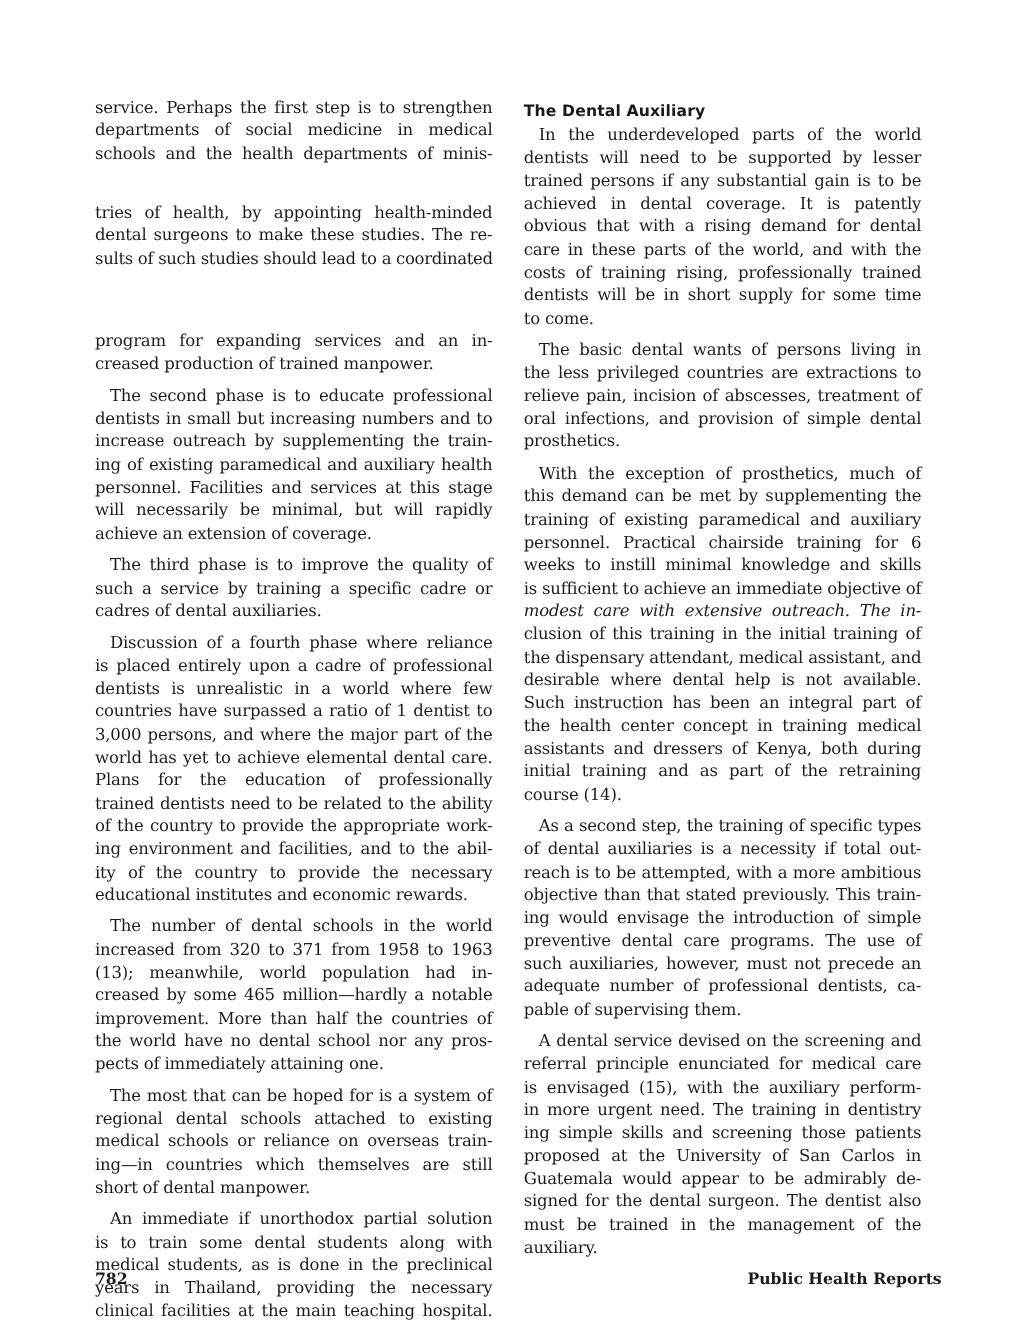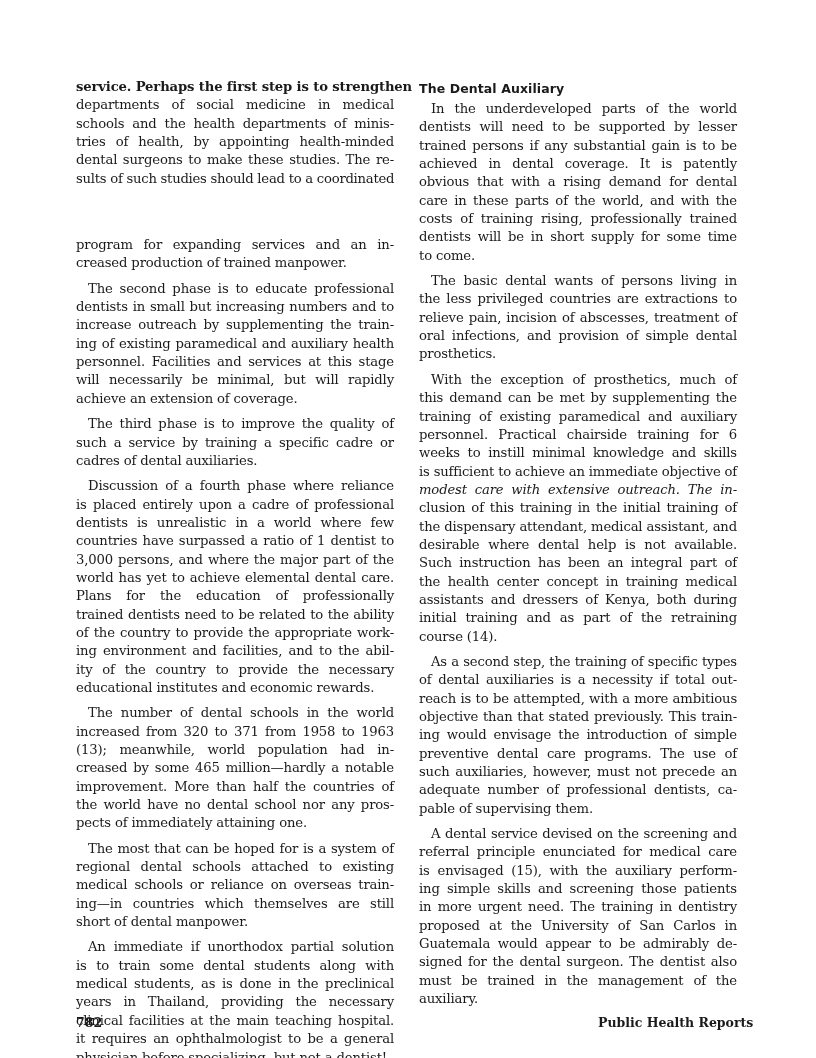--- a/index.html
+++ b/index.html
@@ -13,24 +13,24 @@
   .ln.indent { padding-left: 12px; }
   .heading { font-family: "DejaVu Sans", sans-serif; font-weight: bold; font-size: 12.5px; line-height: 18px; margin: 0 0 2px 0; letter-spacing: 0.1px; }
   .footer-left { position: absolute; left: 76px; top: 1015px; font-family: "DejaVu Serif", serif; font-weight: bold; font-size: 12.5px; }
   .footer-right { position: absolute; left: 598px; top: 1015px; width: 137px; text-align: right; font-family: "DejaVu Serif", serif; font-weight: bold; font-size: 12.5px; white-space: nowrap; }
 </style>
 </head>
 <body>
 
 <div id="left" class="col">
     <div class="para">
-      <span class="ln" style="display: block; font-weight: bold;">service. Perhaps the first step is to strengthen</span>
+      <span class="ln" style="display: block;">service. Perhaps the first step is to strengthen</span>
       <span class="ln" style="display: block;">departments of social medicine in medical</span>
       <span class="ln" style="display: block;">schools and the health departments of minis-</span>
-      <span class="ln" style="display: block;">tries of health, by appointing health-minded</span>
+      <span class="ln" style="display: block; margin-top: 29px;">tries of health, by appointing health-minded</span>
       <span class="ln" style="display: block;">dental surgeons to make these studies. The re-</span>
       <span class="ln" style="display: block; letter-spacing: -0.25px;">sults of such studies should lead to a coordinated</span>
       <span class="ln" style="display: block; margin-top: 48px;">program for expanding services and an in-</span>
       <span class="ln last" style="display: block;">creased production of trained manpower.</span>
     </div>
     <div class="para">
       <span class="ln indent" style="display: block;">The second phase is to educate professional</span>
       <span class="ln" style="display: block;">dentists in small but increasing numbers and to</span>
       <span class="ln" style="display: block;">increase outreach by supplementing the train-</span>
       <span class="ln" style="display: block;">ing of existing paramedical and auxiliary health</span>
@@ -129,22 +129,22 @@
         <span class="ln" style="display: block;">ing would envisage the introduction of simple</span>
         <span class="ln" style="display: block;">preventive dental care programs. The use of</span>
         <span class="ln" style="display: block;">such auxiliaries, however, must not precede an</span>
         <span class="ln" style="display: block;">adequate number of professional dentists, ca-</span>
         <span class="ln last" style="display: block;">pable of supervising them.</span>
       </div>
       <div class="para">
         <span class="ln indent" style="display: block;">A dental service devised on the screening and</span>
         <span class="ln" style="display: block;">referral principle enunciated for medical care</span>
         <span class="ln" style="display: block;">is envisaged (15), with the auxiliary perform-</span>
+        <span class="ln" style="display: block;">in more urgent need. The training in dentistry</span>
         <span class="ln" style="display: block;">ing simple skills and screening those patients</span>
-        <span class="ln" style="display: block;">in more urgent need. The training in dentistry</span>
         <span class="ln" style="display: block;">proposed at the University of San Carlos in</span>
         <span class="ln" style="display: block;">Guatemala would appear to be admirably de-</span>
         <span class="ln" style="display: block;">signed for the dental surgeon. The dentist also</span>
         <span class="ln" style="display: block;">must be trained in the management of the</span>
         <span class="ln last" style="display: block;">auxiliary.</span>
       </div>
     </div>
 </div>
 
 <div class="footer-left">782</div>

